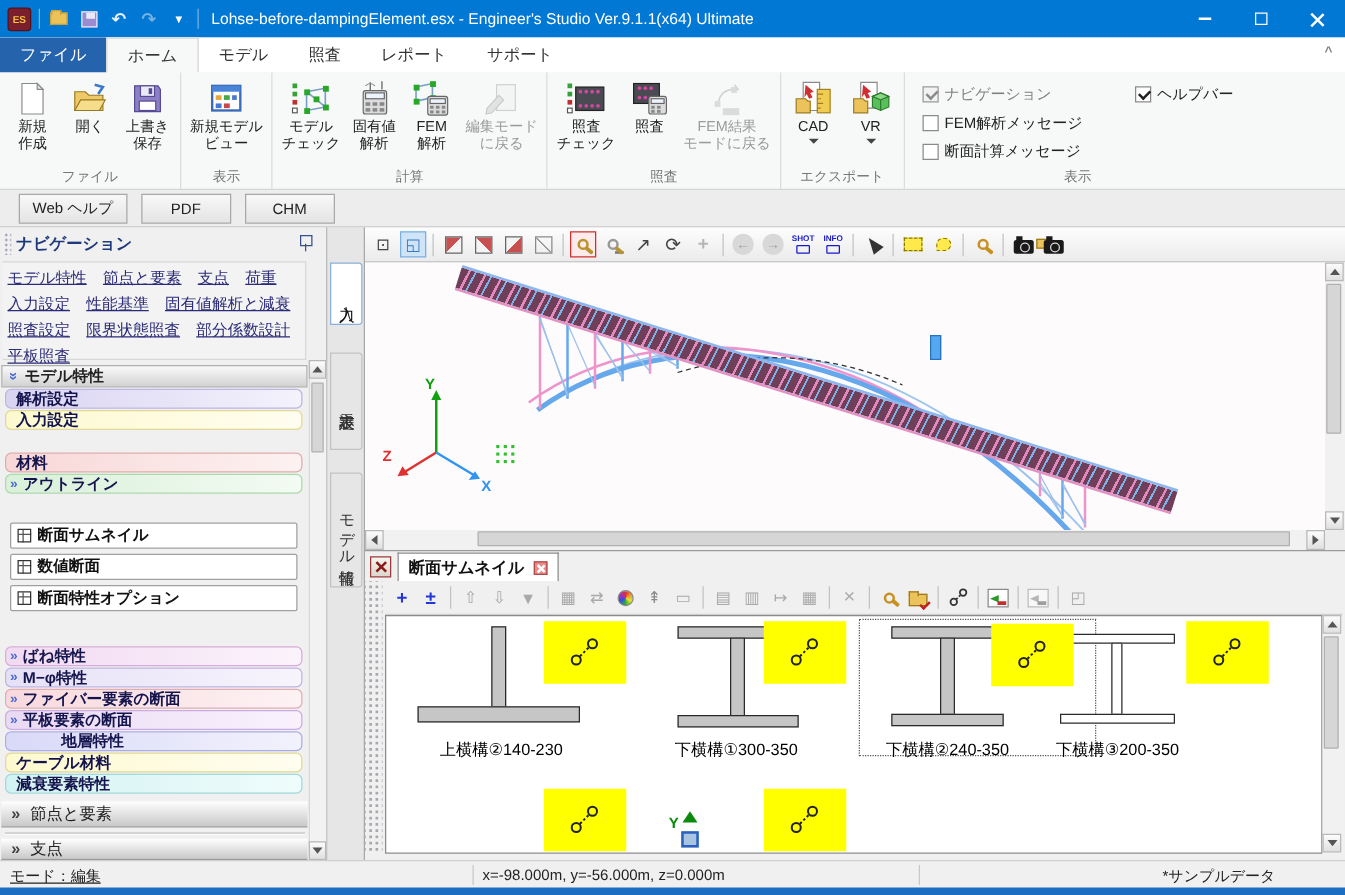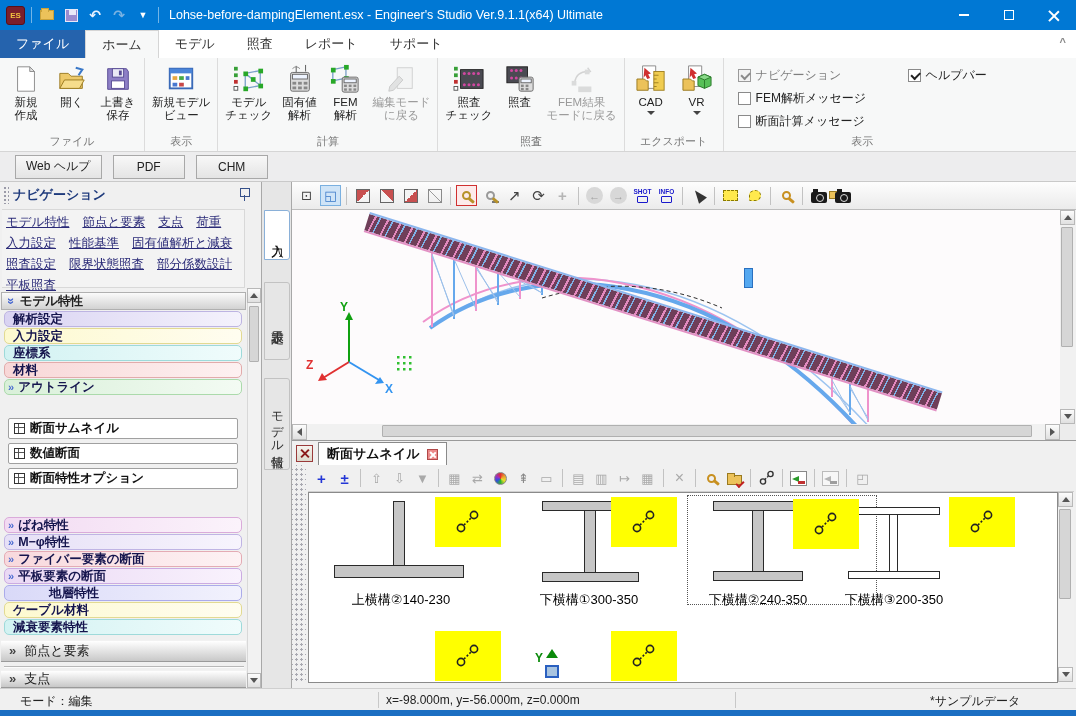--- a/index.html
+++ b/index.html
@@ -546,23 +546,20 @@
   <div class="acc-hdr" style="top:110px;">
     <span class="chev rot90">»</span>
     <span>モデル特性</span>
   </div>
 
   <div class="pill p1" style="top:146px;">
       <span>入力設定</span>
     </div>
   <div class="pill p0" style="top:129px;">
       <span>解析設定</span>
-    </div>
-  <div class="pill p2" style="top:163px;">
-      <span>座標系</span>
     </div>
   <div class="pill p3" style="top:180px;">
       <span>材料</span>
     </div>
   <div class="pill p4" style="top:197px; padding-left:3px;">
       <span class="chev">»</span>
       <span>アウトライン</span>
     </div>
 
   <div class="subbox" style="top:236px;">
@@ -935,19 +932,19 @@
         <span class="tri-up"></span>
       </div>
     <div class="sthumb" style="left:1px; top:17px; width:12px; height:90px;"></div>
     <div class="sbtn" style="left:0; top:175px; width:15px;">
         <span class="tri-dn"></span>
       </div>
   </div>
 </div>
 
 <div id="statusbar" class="abs">
-  <span class="abs" style="left:20px; top:4px;">モード：編集</span>
+  <span class="abs" style="left:8px; top:4px;text-decoration:underline;">モード：編集</span>
   <span class="stsep" style="left:378px;"></span>
   <span class="abs" style="left:386px; top:4px;">x=-98.000m, y=-56.000m, z=0.000m</span>
   <span class="stsep" style="left:735px;"></span>
   <span class="abs" style="left:930px; top:4px;">*サンプルデータ</span>
 </div>
 <div id="bottomline" class="abs"></div>
 
 </body></html>

